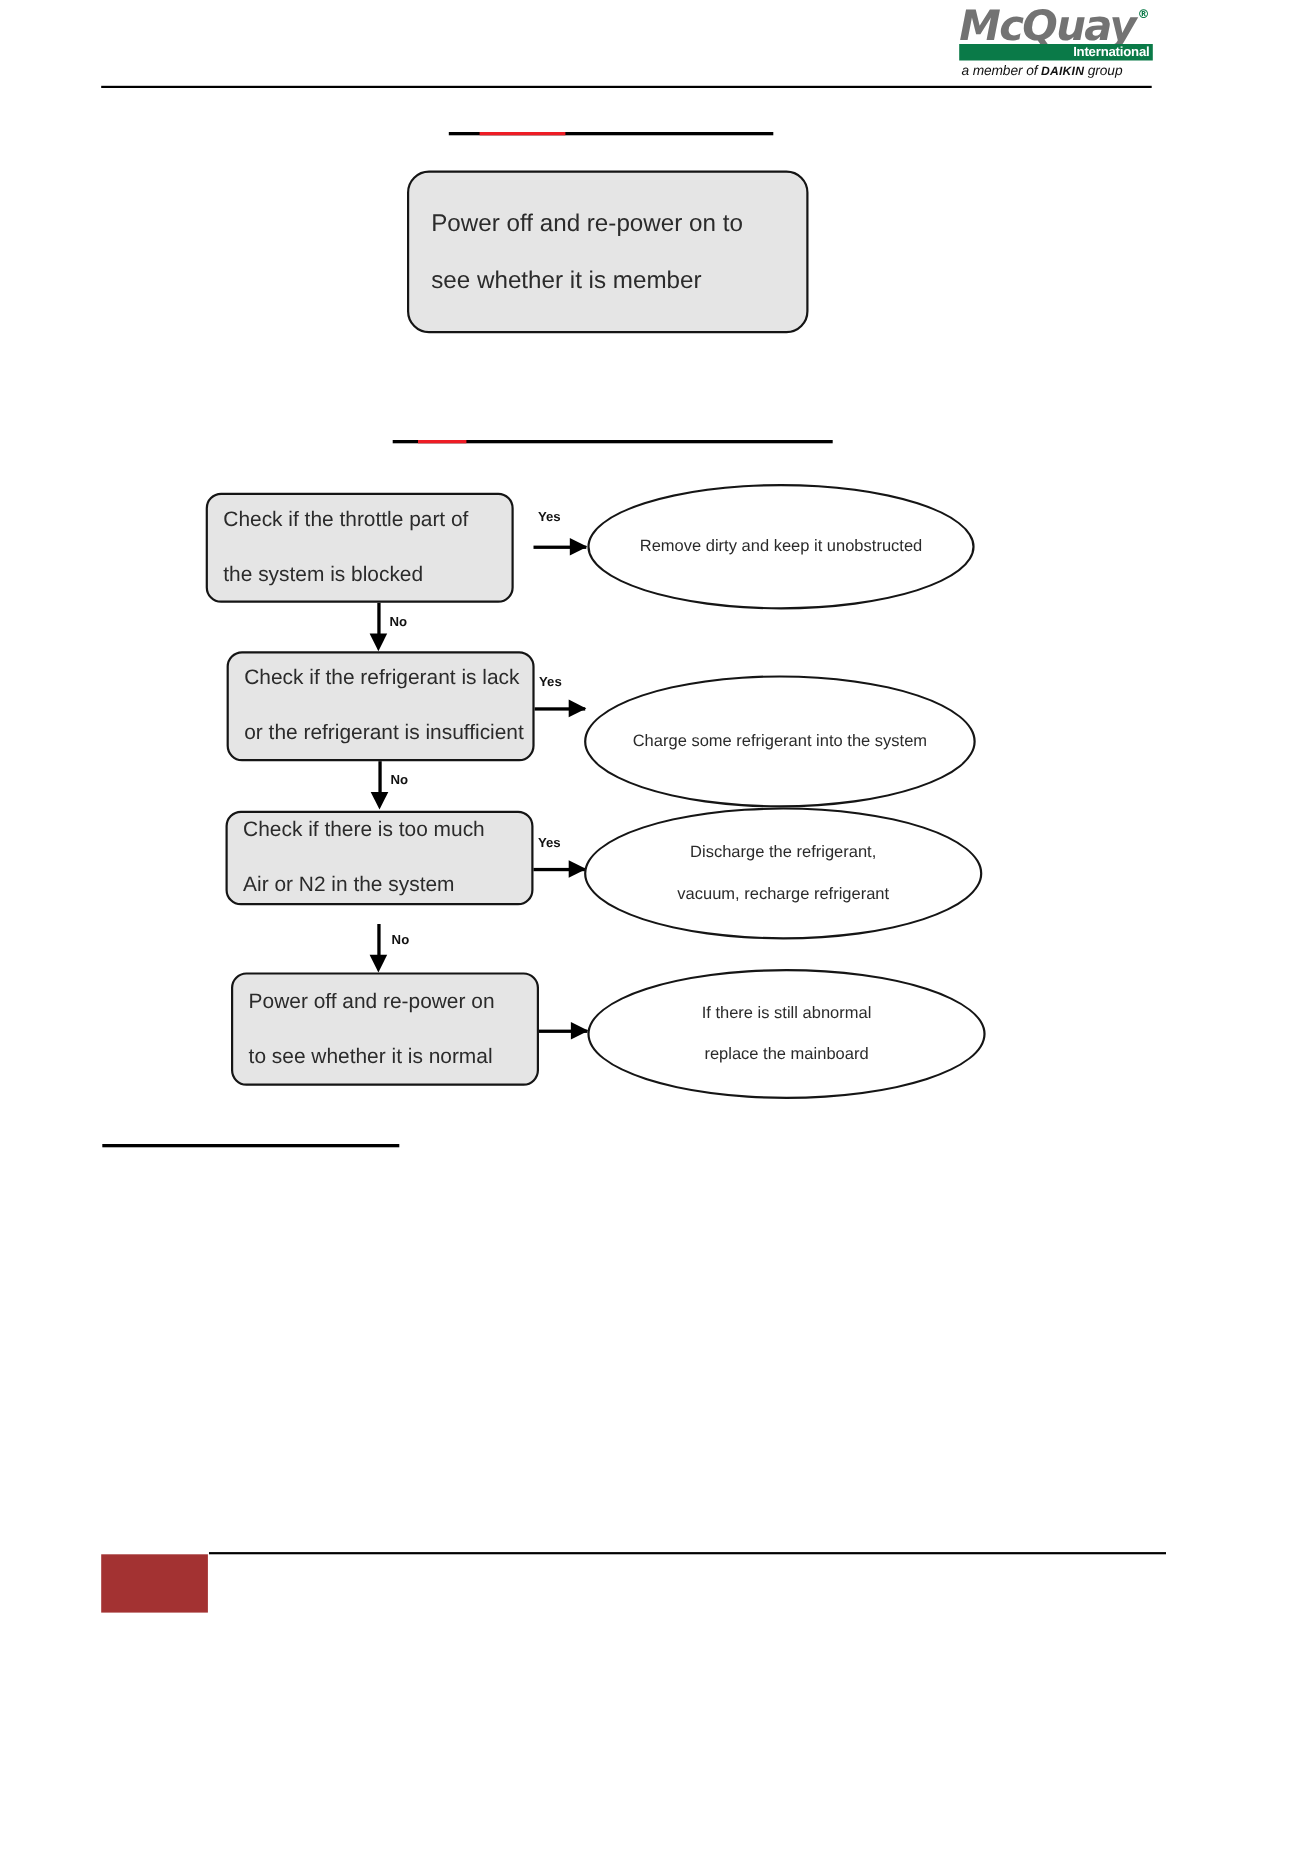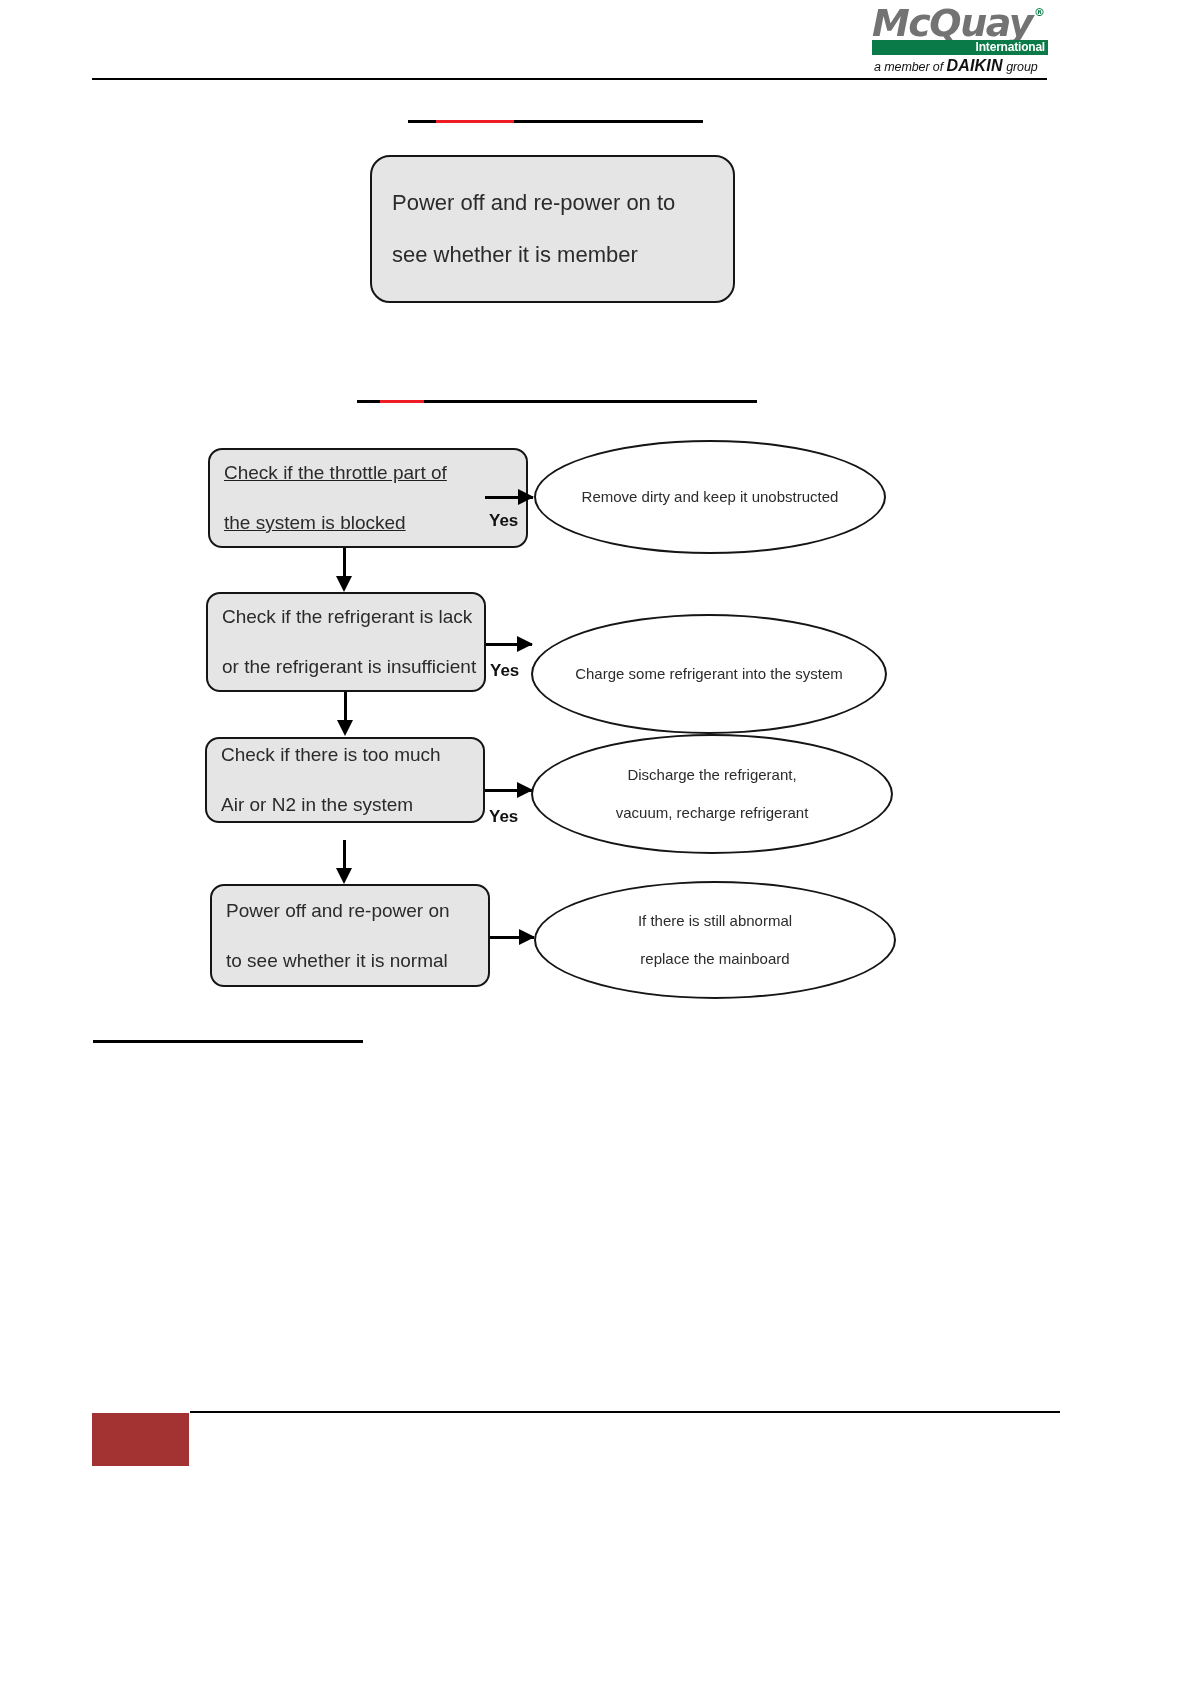--- a/index.html
+++ b/index.html
@@ -77,21 +77,21 @@
     font-family: "Liberation Sans", sans-serif;
     font-size: 12.5px;
     font-style: italic;
     color: #111111;
     white-space: nowrap;
     letter-spacing: -0.1px;
   }
   .logo-member b {
     font-weight: bold;
     font-style: italic;
-    font-size: 16px;
+    font-size: 11px;
     letter-spacing: 0.2px;
   }
   .header-rule {
     position: absolute;
     left: 92px;
     top: 78px;
     width: 955px;
     height: 0;
     border-top: 2px solid #000000;
   }
@@ -180,43 +180,42 @@
     bottom: -14px;
     left: -7px;
     width: 0;
     height: 0;
     border-left: 8.5px solid transparent;
     border-right: 8.5px solid transparent;
     border-top: 16px solid #000000;
   }
   .edge-label {
     position: absolute;
-    font-size: 17px;
+    font-size: 12px;
     font-weight: bold;
     color: #111111;
     white-space: nowrap;
-    margin-top: 48px;
   }
 
   
   #top-box {
     left: 370px;
     top: 155px;
     width: 365px;
     height: 148px;
     border-radius: 20px;
     padding: 0 20px;
   }
   #top-box .line {
     font-size: 22px;
     line-height: 52px;
   }
 
   
-  #box-1 { left: 208px; top: 448px; width: 320px; height: 100px; text-decoration: underline; }
+  #box-1 { left: 187px; top: 448px; width: 280px; height: 100px; }
   #box-2 { left: 206px; top: 592px; width: 280px; height: 100px; }
   #box-3 { left: 205px; top: 737px; width: 280px; height: 86px; }
   #box-4 { left: 210px; top: 884px; width: 280px; height: 103px; }
 
   #ell-1 { left: 534px; top: 440px; width: 352px; height: 114px; }
   #ell-2 { left: 531px; top: 614px; width: 356px; height: 120px; }
   #ell-3 { left: 531px; top: 734px; width: 362px; height: 120px; }
   #ell-4 { left: 534px; top: 881px; width: 362px; height: 118px; }
 
   #conn-h1 { left: 485px; top: 496px; width: 48px; }

